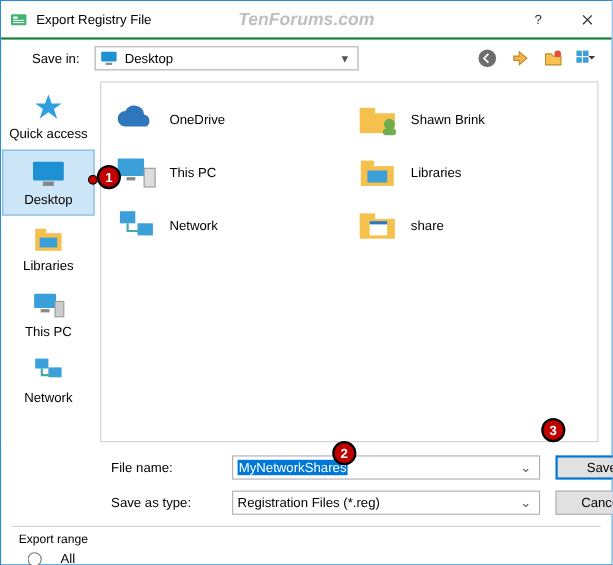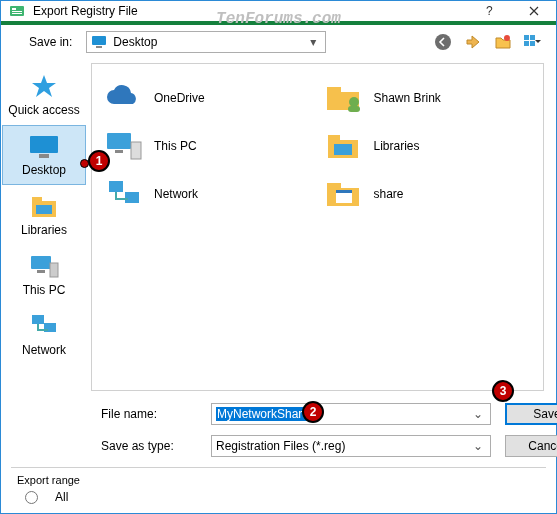--- a/index.html
+++ b/index.html
@@ -1,22 +1,22 @@
 <!DOCTYPE html>
 <html><head>
 <meta charset="utf-8">
 <style>
   * { box-sizing: border-box; margin: 0; padding: 0; font-family: "Segoe UI", Tahoma, sans-serif; font-size: 12px; }
   body { background: #fff; }
   .window { width: 557px; height: 514px; border: 1px solid #2b8ad6; background: #fff; position: relative; }
-  .titlebar { height: 24px; background: #fff; display: flex; align-items: center; border-bottom: 4px solid #15803d; }
+  .titlebar { height: 35px; background: #fff; display: flex; align-items: center; border-bottom: 2px solid #15803d; }
   .titlebar .icon { width: 16px; height: 16px; margin: 0 8px; }
   .title-text { flex: 1; color: #000; }
   .win-btn { width: 45px; height: 30px; display: flex; align-items: center; justify-content: center; }
-  .watermark { position: absolute; top: 9px; left: 50%; transform: translateX(-50%); font-size: 16px; color: #bfbfbf; font-style: italic; font-weight: 600; pointer-events: none; font-family: Liberation Mono, monospace; }
+  .watermark { position: absolute; top: 9px; left: 50%; transform: translateX(-50%); font-size: 16px; color: #bfbfbf; font-style: italic; font-weight: 600; pointer-events: none; font-family: Liberation Sans, sans-serif; }
 
   .toolbar { height: 34px; display: flex; align-items: center; padding: 0 12px 0 28px; gap: 8px; }
   .toolbar label { margin-right: 6px; }
   .combo { display: flex; align-items: center; border: 1px solid #adadad; background: #fff; height: 22px; padding: 0 4px; }
   .combo .dd { margin-left: auto; width: 16px; text-align: center; color: #555; }
   .savein-combo { width: 240px; }
   .tb-icon { width: 22px; height: 22px; display: flex; align-items: center; justify-content: center; }
 
   .body { display: flex; height: 336px; }
   .places { width: 86px; background: #fff; display: flex; flex-direction: column; align-items: center; padding-top: 6px; }

